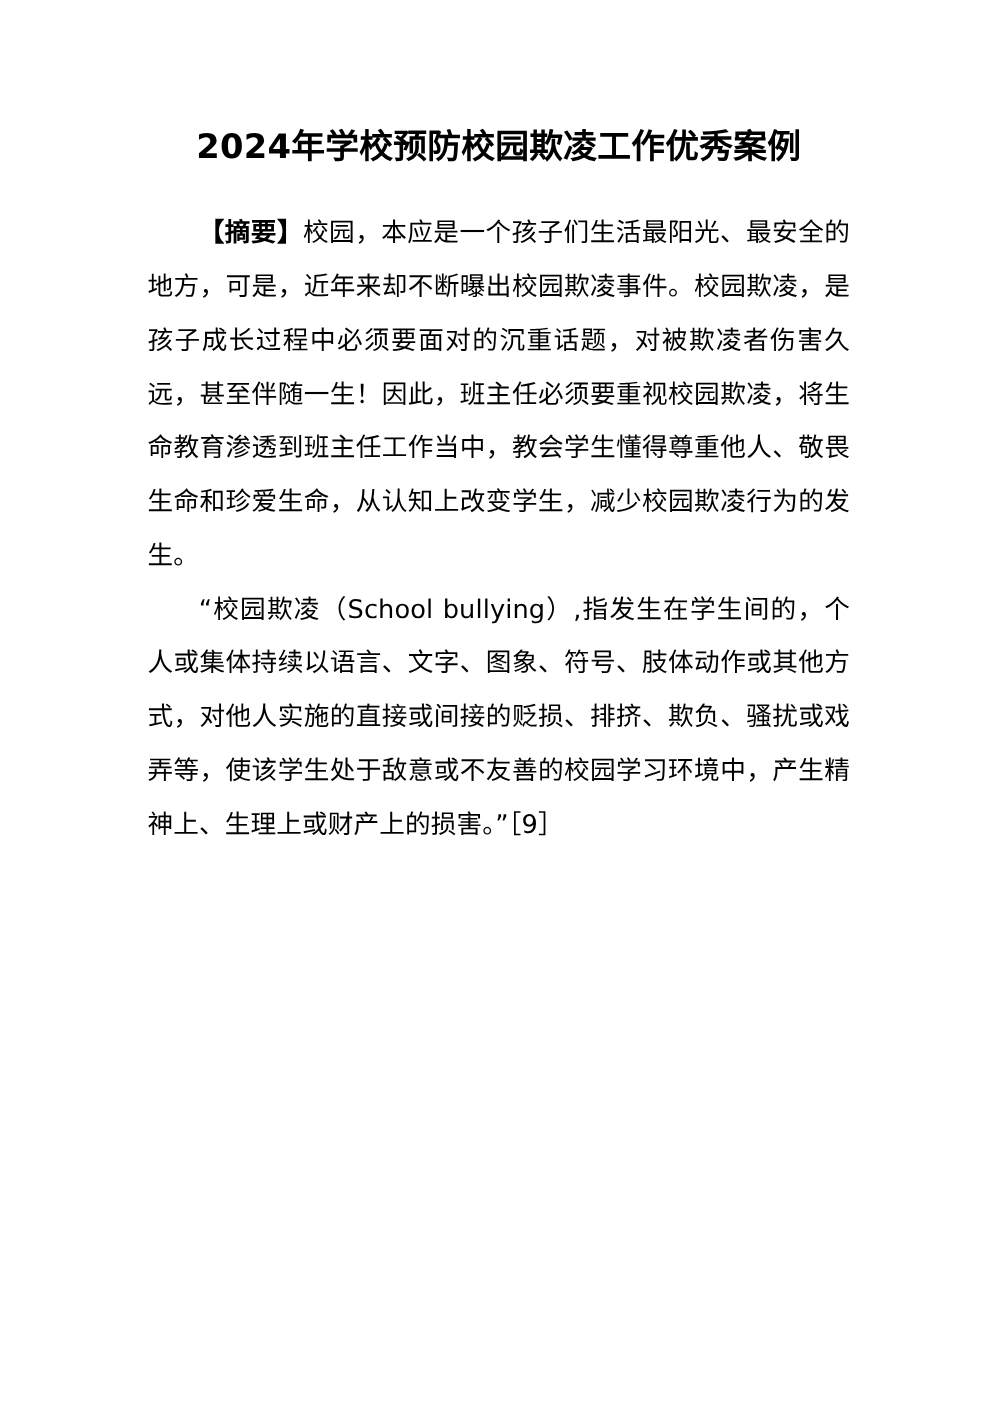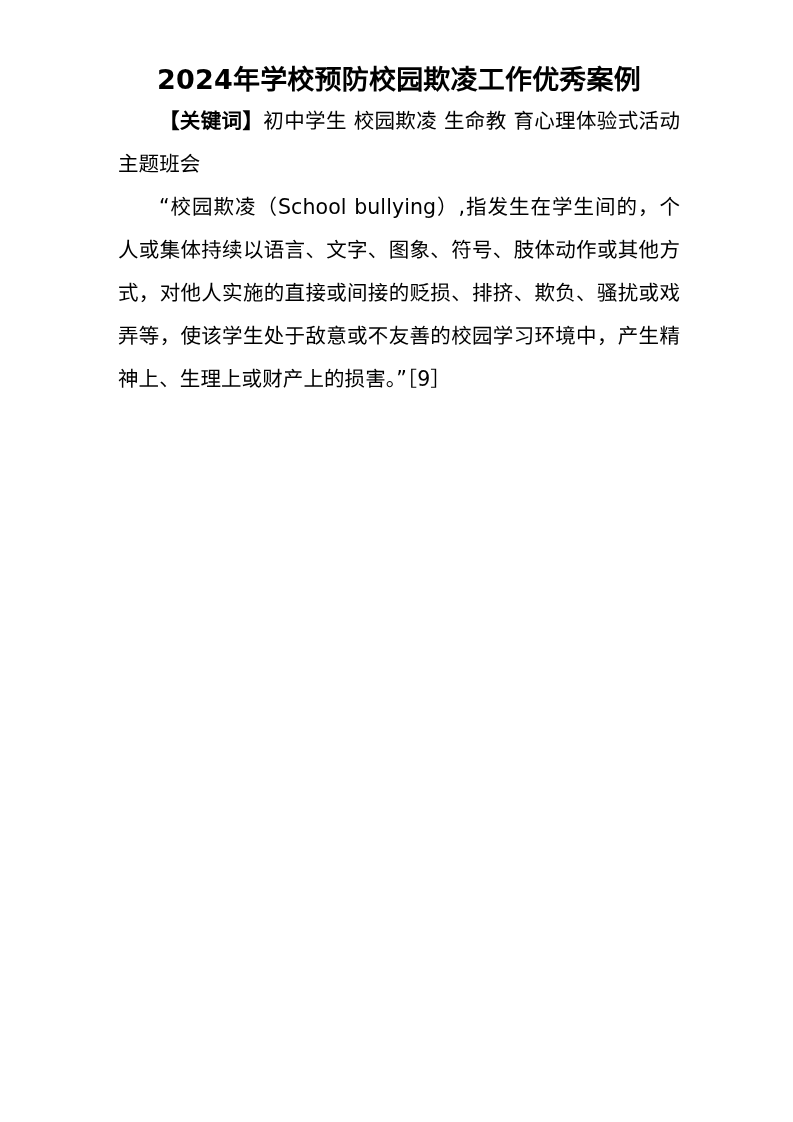--- a/index.html
+++ b/index.html
@@ -27,21 +27,21 @@
     top: 0;
     width: 562px;
   }
   .doc-title {
     font-size: 27px;
     font-weight: bold;
     line-height: 40px;
     text-align: center;
     letter-spacing: 0.2px;
     margin: 0;
-    padding-top: 60px;
+    padding-top: 98px;
     white-space: nowrap;
   }
   .para {
     font-size: 20.5px;
     line-height: 43px;
     text-align: justify;
     text-justify: inter-ideograph;
     margin: 0;
     letter-spacing: 0.1px;
   }
@@ -65,20 +65,20 @@
   }
 </style>
 </head>
 <body>
 
 <div class="page">
   <div class="content">
 
     <h1 class="doc-title">2024年学校预防校园欺凌工作优秀案例</h1>
 
+    <p class="para para-abstract indent"><span class="label-bold">【摘要】</span><span>校园，本应是一个孩子们生活最阳光、最安全的地方，可是，近年来却不断曝出校园欺凌事件。校园欺凌，是孩子成长过程中必须要面对的沉重话题，对被欺凌者伤害久远，甚至伴随一生！因此，班主任必须要重视校园欺凌，将生命教育渗透到班主任工作当中，教会学生懂得尊重他人、敬畏生命和珍爱生命，从认知上改变学生，减少校园欺凌行为的发生。</span></p>
 
-    <p class="para para-keywords indent"><span class="label-bold">【关键词】</span><span>初中学生 校园欺凌 生命教 育心理体验式活动主题班会</span></p>
 
     <p class="para para-quote indent">“校园欺凌（School bullying）,指发生在学生间的，个人或集体持续以语言、文字、图象、符号、肢体动作或其他方式，对他人实施的直接或间接的贬损、排挤、欺负、骚扰或戏弄等，使该学生处于敌意或不友善的校园学习环境中，产生精神上、生理上或财产上的损害。”［9］</p>
 
 
   </div>
 </div>
 
 </body></html>

